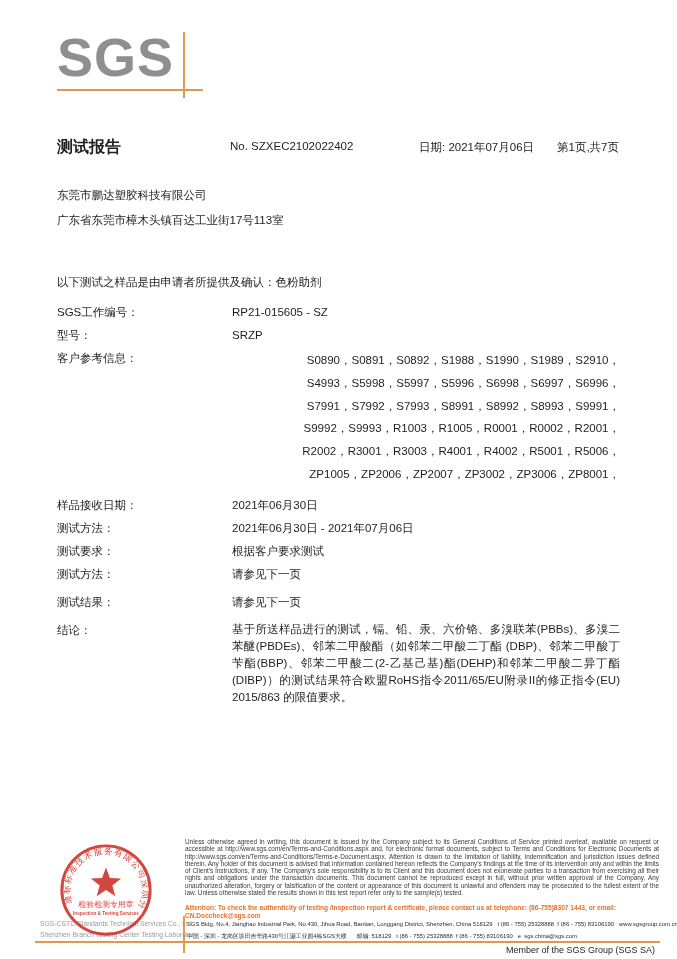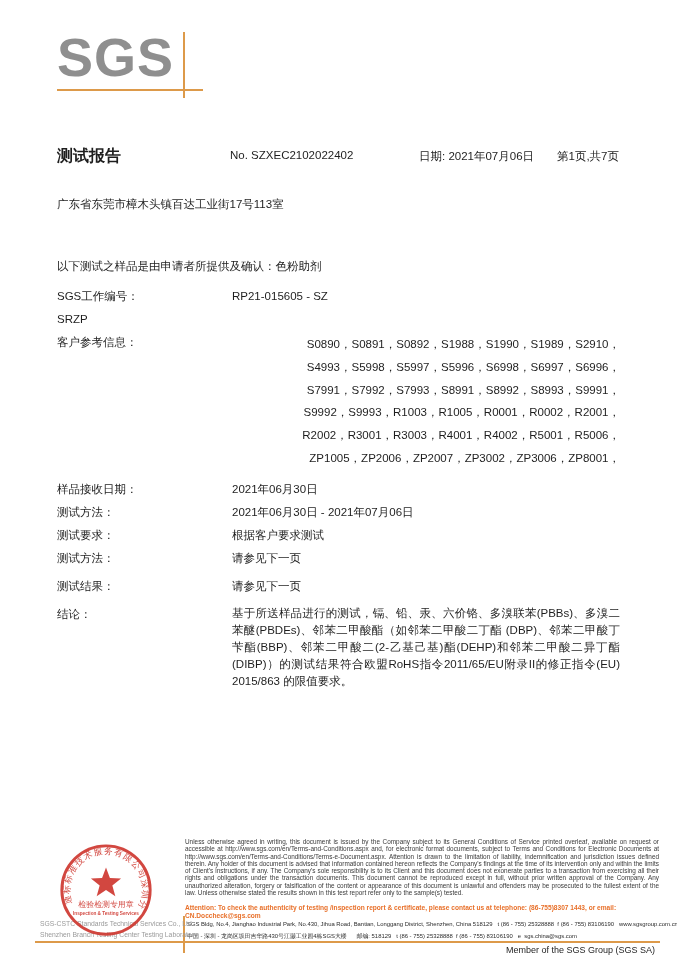--- a/index.html
+++ b/index.html
@@ -15,21 +15,21 @@
   .logo-wrap { position:relative; height:92px; }
   .logo-text {
     position:absolute; left:0; top:-4px;
     font-size:54px; font-weight:bold; color:#8f8f8f;
     letter-spacing:1px; line-height:62px;
   }
   .logo-hline { position:absolute; left:0; top:59px; width:146px; height:2px; background:#dd9a4a; }
   .logo-vline { position:absolute; left:126px; top:2px; width:2px; height:66px; background:#dd9a4a; }
 
   
-  .title-row { position:relative; height:24px; margin-top:24px; }
+  .title-row { position:relative; height:24px; margin-top:15px; }
   .report-title { position:absolute; left:0; top:0; font-size:16px; font-weight:bold; }
   .report-no   { position:absolute; left:173px; top:3px; font-size:11.5px; }
   .report-date { position:absolute; left:362px; top:3px; font-size:11.5px; }
   .report-page { position:absolute; left:500px; top:3px; font-size:11.5px; }
 
   
   .applicant { margin-top:22px; }
   .applicant div { font-size:11.5px; line-height:25px; }
 
   
@@ -81,33 +81,35 @@
     </div>
 
     <div class="title-row">
       <span class="report-title">测试报告</span>
       <span class="report-no">No. SZXEC2102022402</span>
       <span class="report-date">日期: 2021年07月06日</span>
       <span class="report-page">第1页,共7页</span>
     </div>
 
     <div class="applicant">
+      <div>东莞市鹏达塑胶科技有限公司</div>
       <div>广东省东莞市樟木头镇百达工业街17号113室</div>
     </div>
 
     <div class="statement">以下测试之样品是由申请者所提供及确认：色粉助剂</div>
 
     <div class="fields">
 
       <div class="frow">
         <div class="flabel">SGS工作编号：</div>
         <div class="fvalue">RP21-015605 - SZ</div>
       </div>
 
       <div class="frow">
+        <div class="flabel">型号：</div>
         <div class="fvalue">SRZP</div>
       </div>
 
       <div class="frow">
         <div class="flabel">客户参考信息：</div>
         <div class="fvalue">
           <div class="code-line">S0890，S0891，S0892，S1988，S1990，S1989，S2910，</div>
           <div class="code-line">S4993，S5998，S5997，S5996，S6998，S6997，S6996，</div>
           <div class="code-line">S7991，S7992，S7993，S8991，S8992，S8993，S9991，</div>
           <div class="code-line">S9992，S9993，R1003，R1005，R0001，R0002，R2001，</div>

